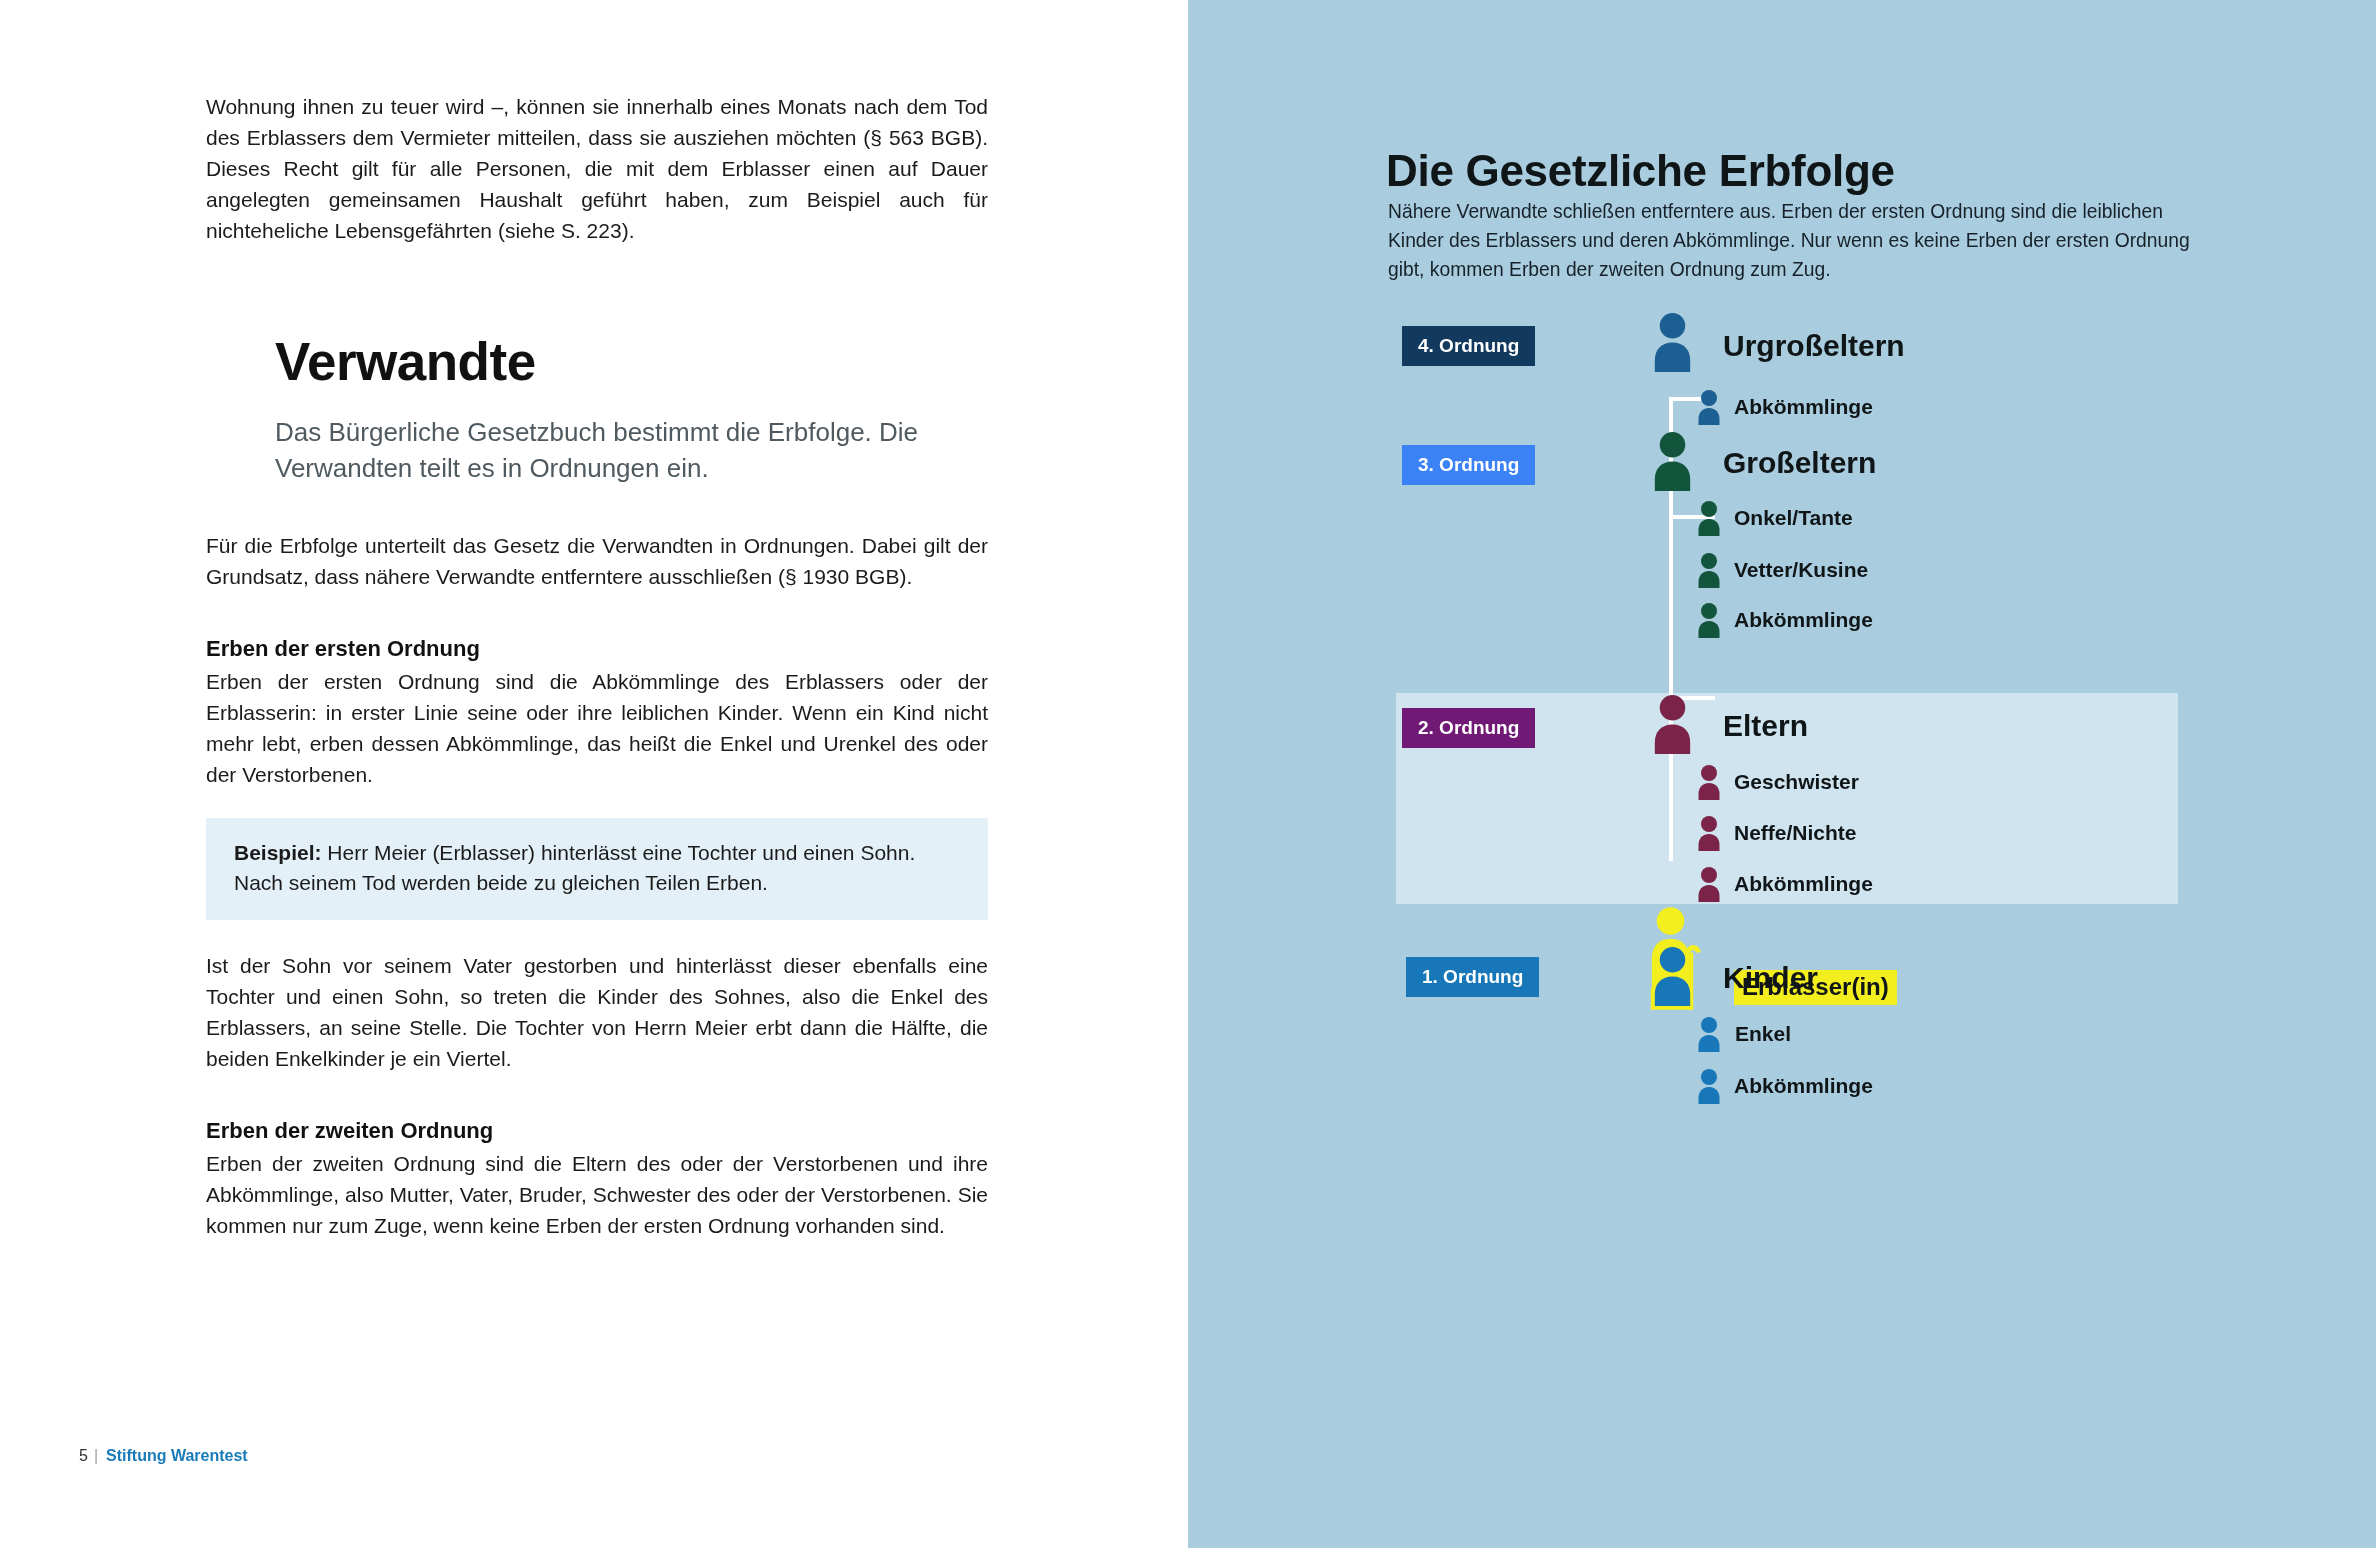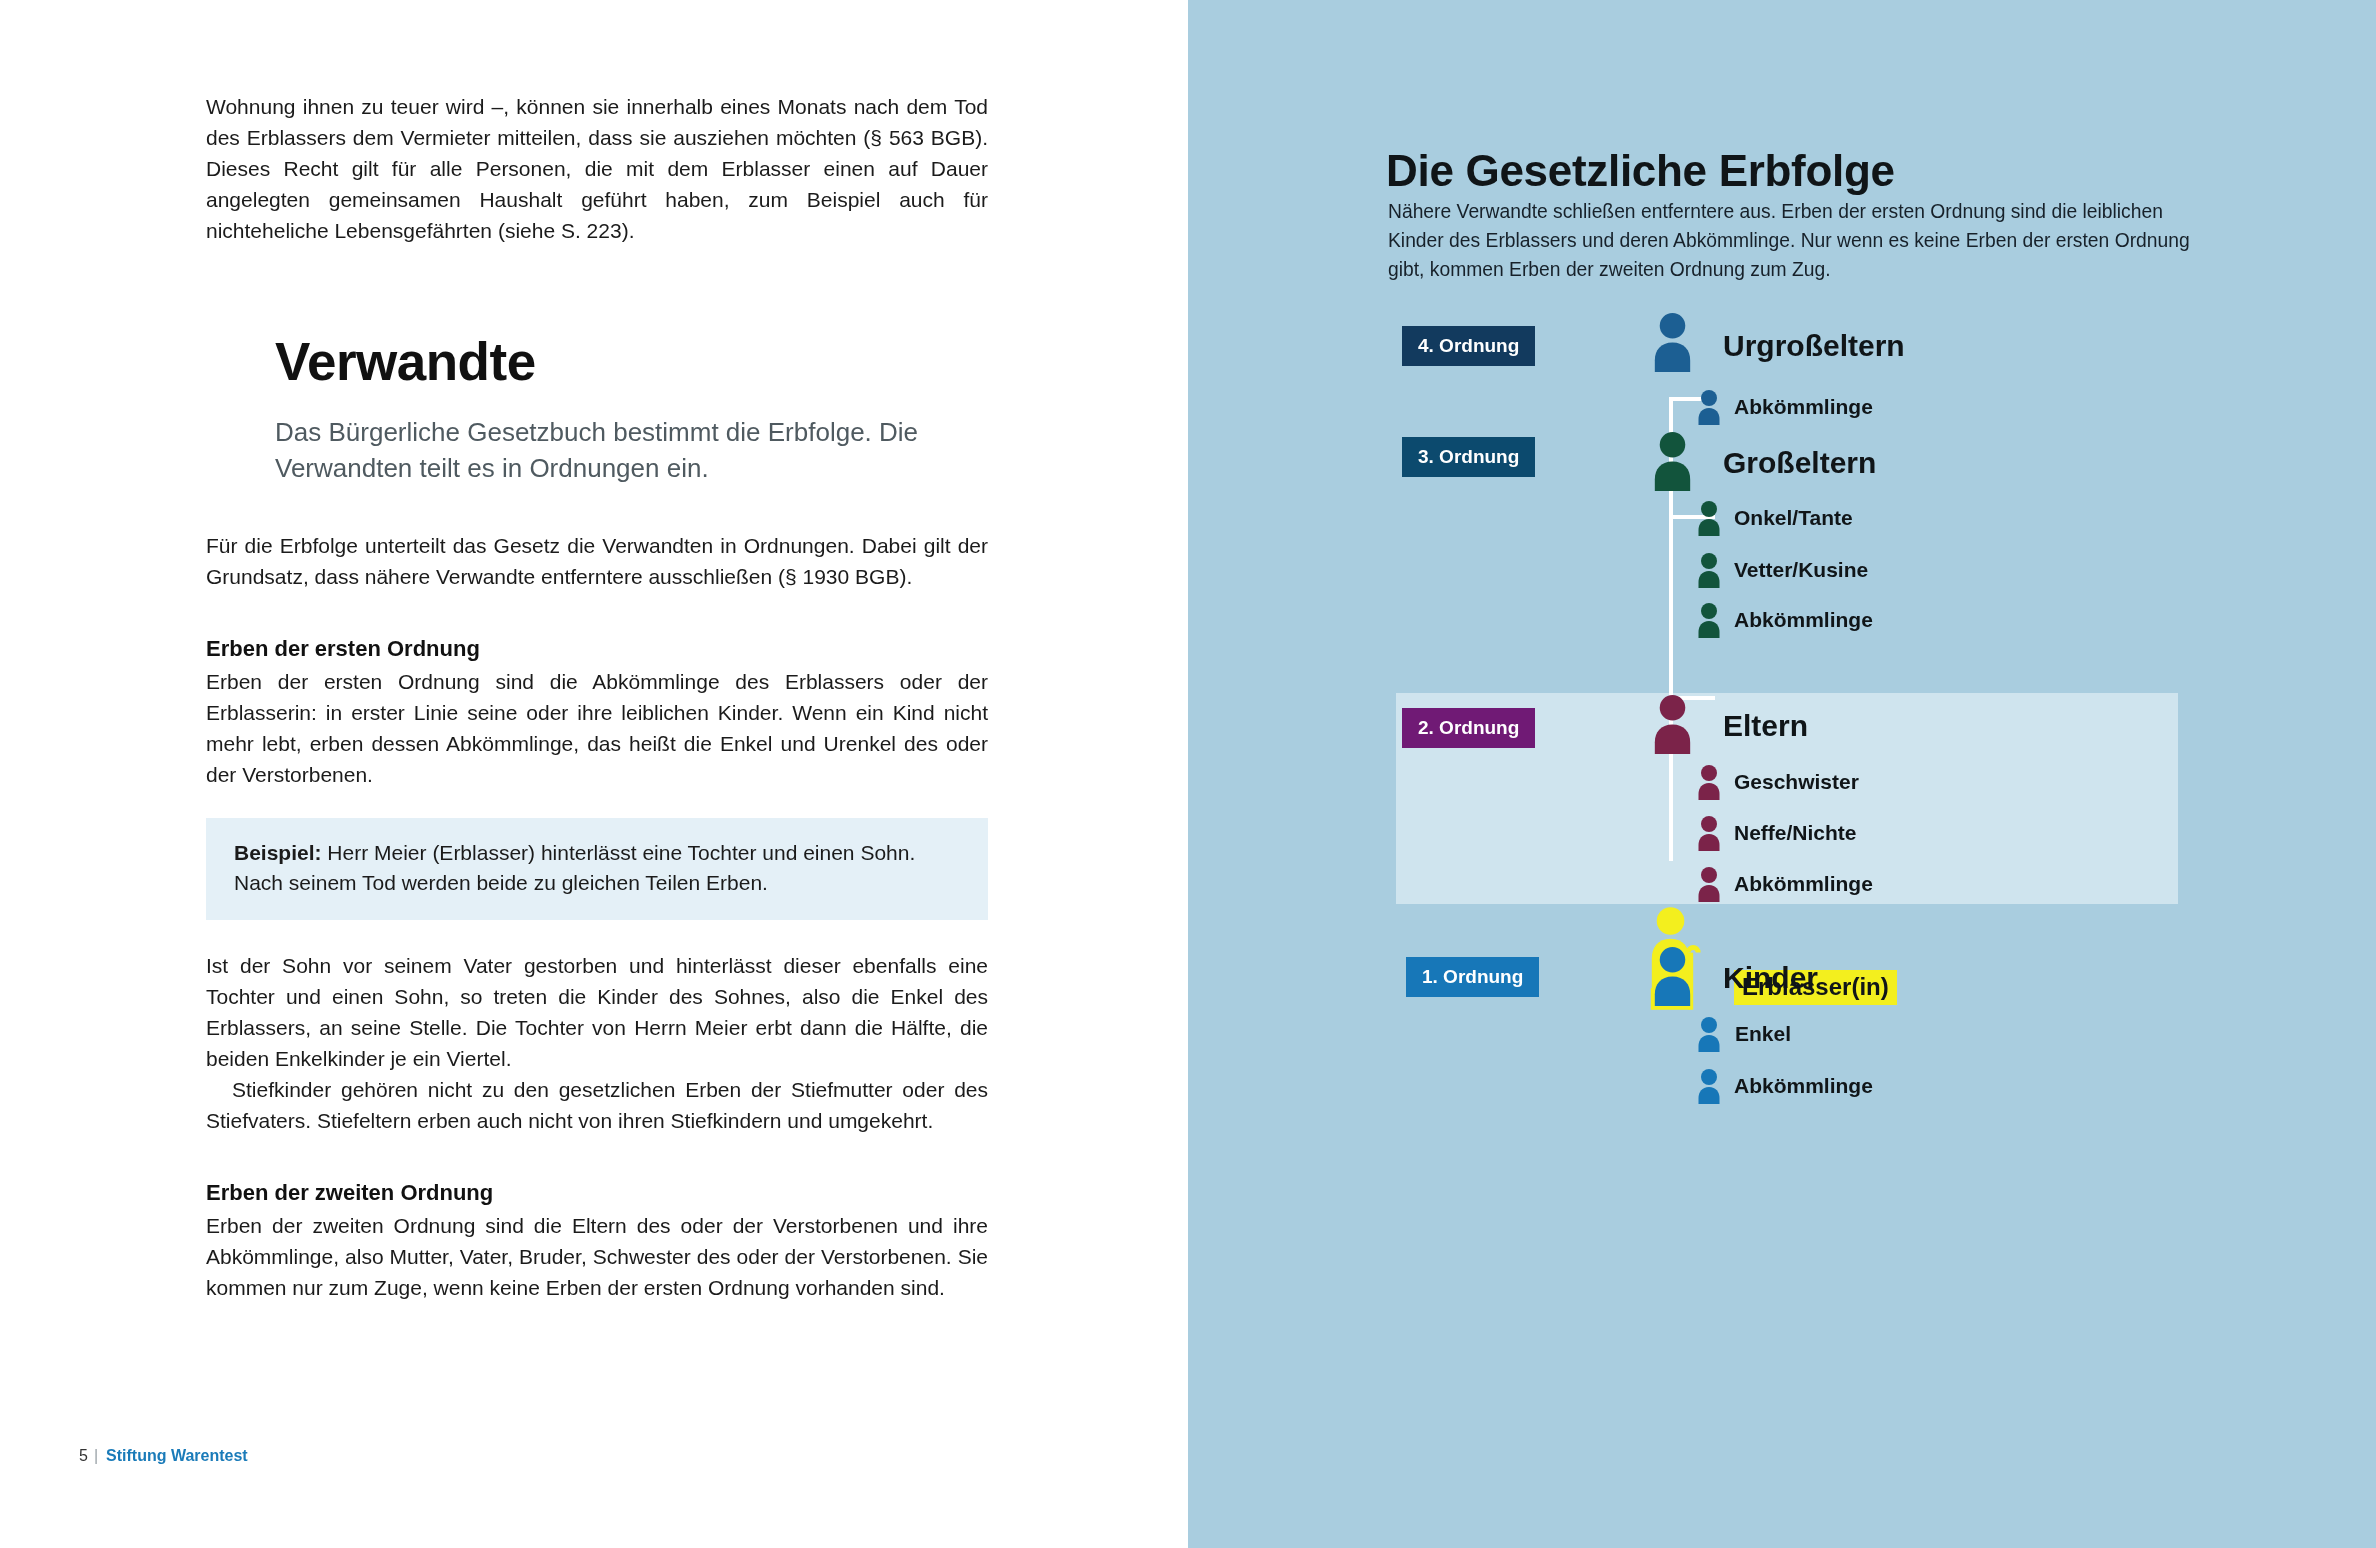--- a/index.html
+++ b/index.html
@@ -172,21 +172,20 @@
       <p class="body-par par-gap">Für die Erbfolge unterteilt das Gesetz die Verwandten in Ordnungen. Dabei gilt der Grundsatz, dass nähere Verwandte entferntere ausschließen (§ 1930 BGB).</p>
 
       <h2 class="sec-head">Erben der ersten Ordnung</h2>
       <p class="body-par">Erben der ersten Ordnung sind die Abkömmlinge des Erblassers oder der Erblasserin: in erster Linie seine oder ihre leiblichen Kinder. Wenn ein Kind nicht mehr lebt, erben dessen Abkömmlinge, das heißt die Enkel und Urenkel des oder der Verstorbenen.</p>
 
       <div class="example-box">
         <p><b>Beispiel:</b><span> Herr Meier (Erblasser) hinterlässt eine Tochter und einen Sohn. Nach seinem Tod werden beide zu gleichen Teilen Erben.</span></p>
       </div>
 
       <p class="body-par par-gap-sm">Ist der Sohn vor seinem Vater gestorben und hinterlässt dieser ebenfalls eine Tochter und einen Sohn, so treten die Kinder des Sohnes, also die Enkel des Erblassers, an seine Stelle. Die Tochter von Herrn Meier erbt dann die Hälfte, die beiden Enkelkinder je ein Viertel.</p>
-      <p class="body-par indent-par">Stiefkinder gehören nicht zu den gesetzlichen Erben der Stiefmutter oder des Stiefvaters. Stiefeltern erben auch nicht von ihren Stiefkindern und umgekehrt.</p>
 
       <h2 class="sec-head">Erben der zweiten Ordnung</h2>
       <p class="body-par">Erben der zweiten Ordnung sind die Eltern des oder der Verstorbenen und ihre Abkömmlinge, also Mutter, Vater, Bruder, Schwester des oder der Verstorbenen. Sie kommen nur zum Zuge, wenn keine Erben der ersten Ordnung vorhanden sind.</p>
     </div>
 
     <div class="footer">
       <span>5</span><span class="sep">|</span><span class="brand">Stiftung Warentest</span>
     </div>
   </div>
 
@@ -215,21 +214,21 @@
         <path d="M28 32c-12 0-18 8-18 18v12h36V50c0-10-6-18-18-18z" fill="#1c5f93"></path>
       </svg>
       <span class="lbl big" style="left:337px; top:-22px;">Urgroßeltern</span>
 
       <svg class="person" style="left:307px; top:38px;" width="32" height="36" viewBox="0 0 32 36">
         <circle cx="16" cy="9" r="8" fill="#1c5f93"></circle>
         <path d="M16 19c-7 0-10.5 5-10.5 11V36h21v-6c0-6-3.5-11-10.5-11z" fill="#1c5f93"></path>
       </svg>
       <span class="lbl" style="left:348px; top:44px;">Abkömmlinge</span>
 
-      <div class="ord-badge" style="left:16px; top:86px; background:#0c4a6e;">3. Ordnung</div>
+      <div class="ord-badge" style="left:16px; top:94px; background:#3b82f6;">3. Ordnung</div>
 
       <svg class="person" style="left:259px; top:79px;" width="55" height="61" viewBox="0 0 56 62">
         <circle cx="28" cy="15" r="13" fill="#12543c"></circle>
         <path d="M28 32c-12 0-18 8-18 18v12h36V50c0-10-6-18-18-18z" fill="#12543c"></path>
       </svg>
       <span class="lbl big" style="left:337px; top:95px;">Großeltern</span>
 
       <svg class="person" style="left:307px; top:149px;" width="32" height="36" viewBox="0 0 32 36">
         <circle cx="16" cy="9" r="8" fill="#12543c"></circle>
         <path d="M16 19c-7 0-10.5 5-10.5 11V36h21v-6c0-6-3.5-11-10.5-11z" fill="#12543c"></path>

